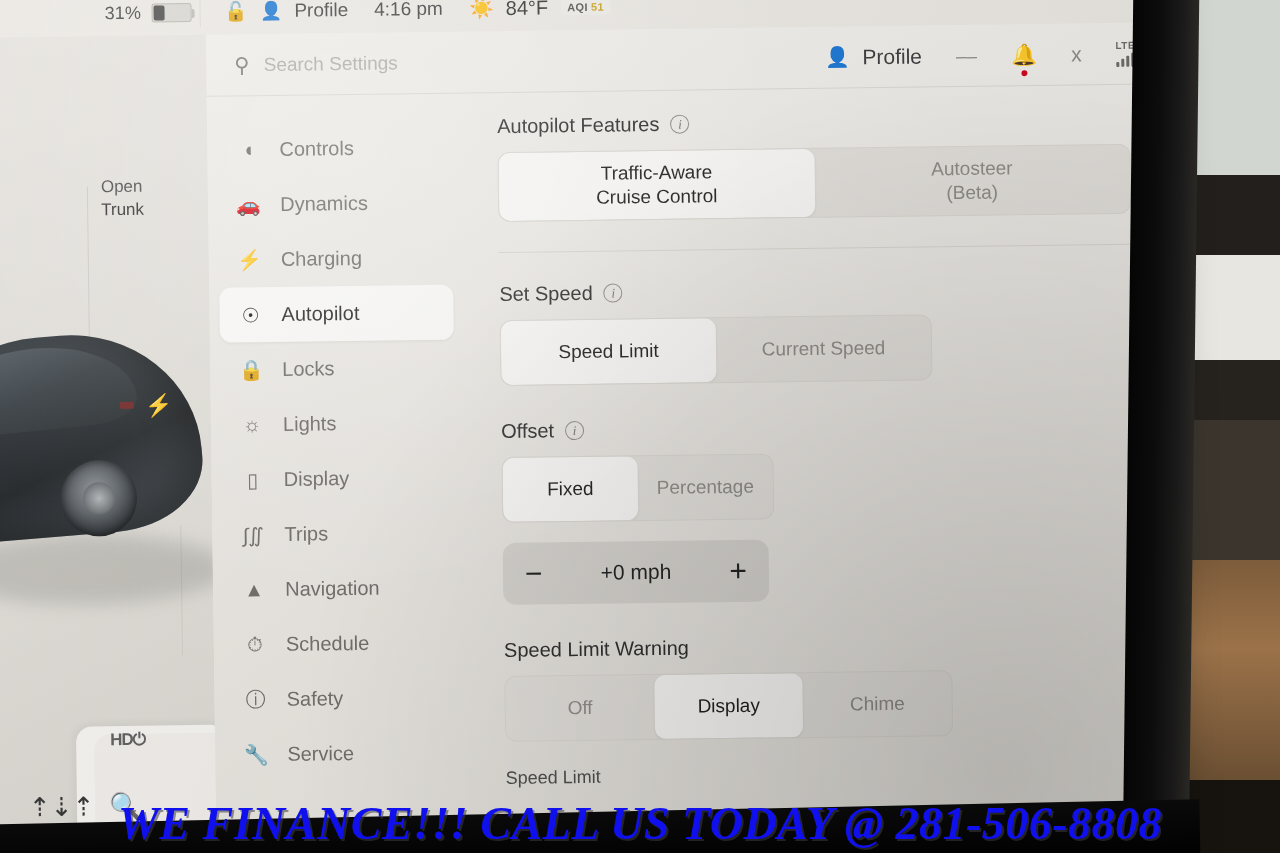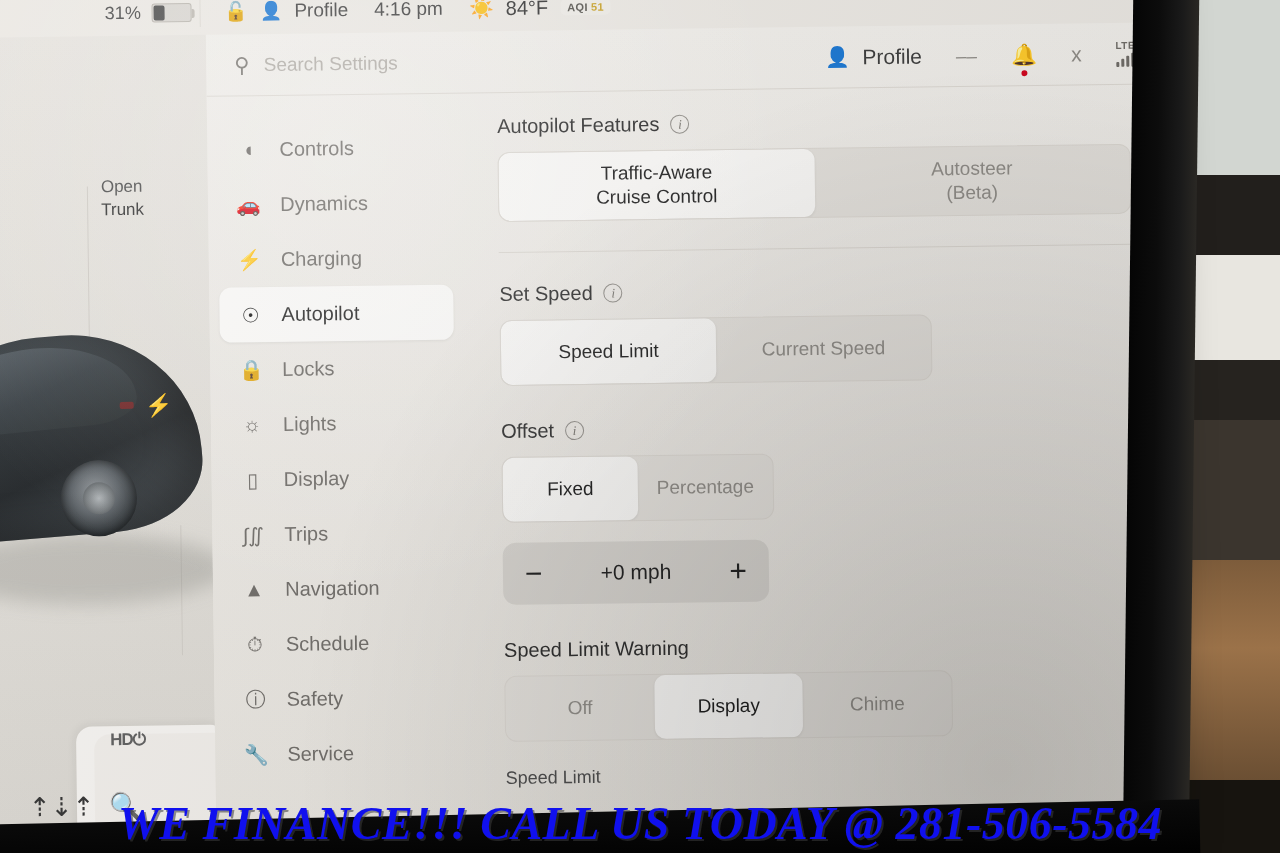--- a/index.html
+++ b/index.html
@@ -422,15 +422,15 @@
           </div>
 
         </div>
       </div>
     </div>
   </div>
 
   <div class="bezel"></div>
   <div class="bezel-bottom"></div>
 
-  <div class="banner">WE FINANCE!!! CALL US TODAY @ 281-506-5584</div>
+  <div class="banner">WE FINANCE!!! CALL US TODAY @ 281-506-8808</div>
 
 </div>
 
 </body></html>

